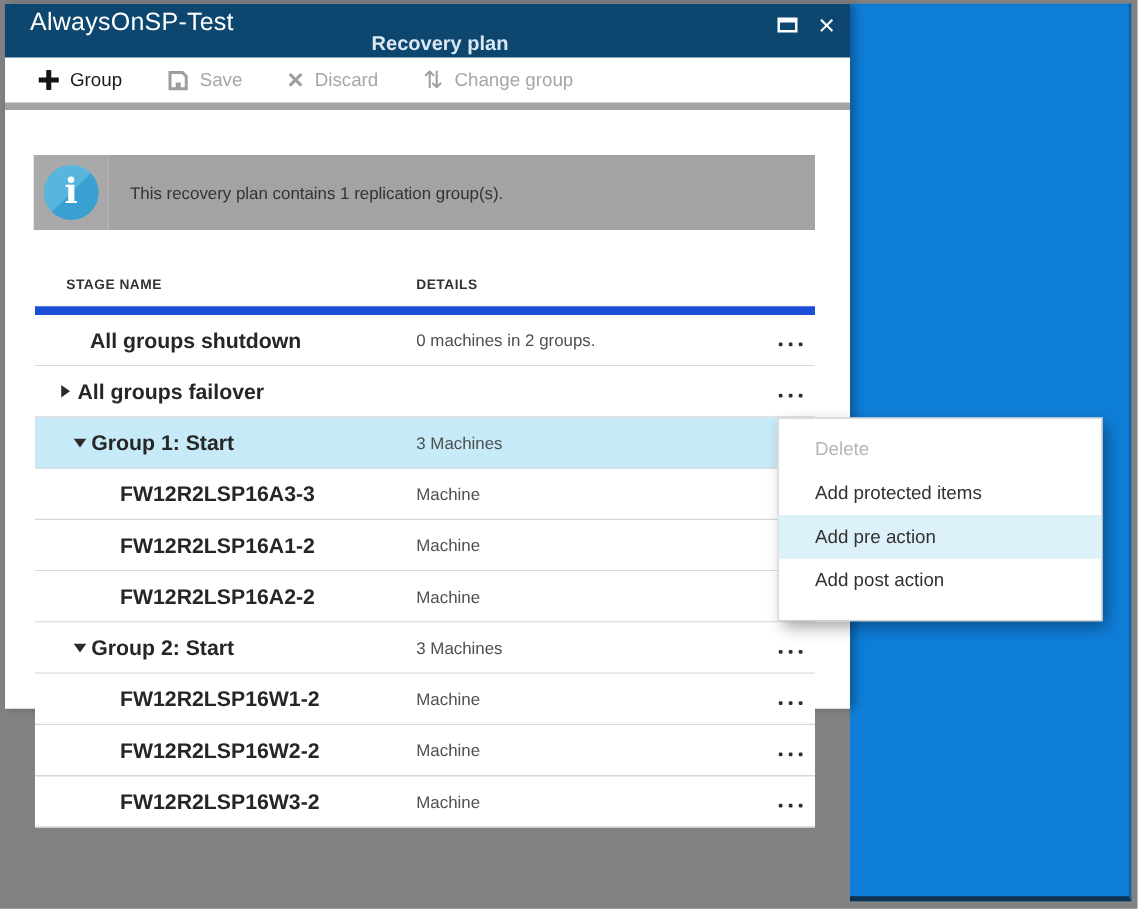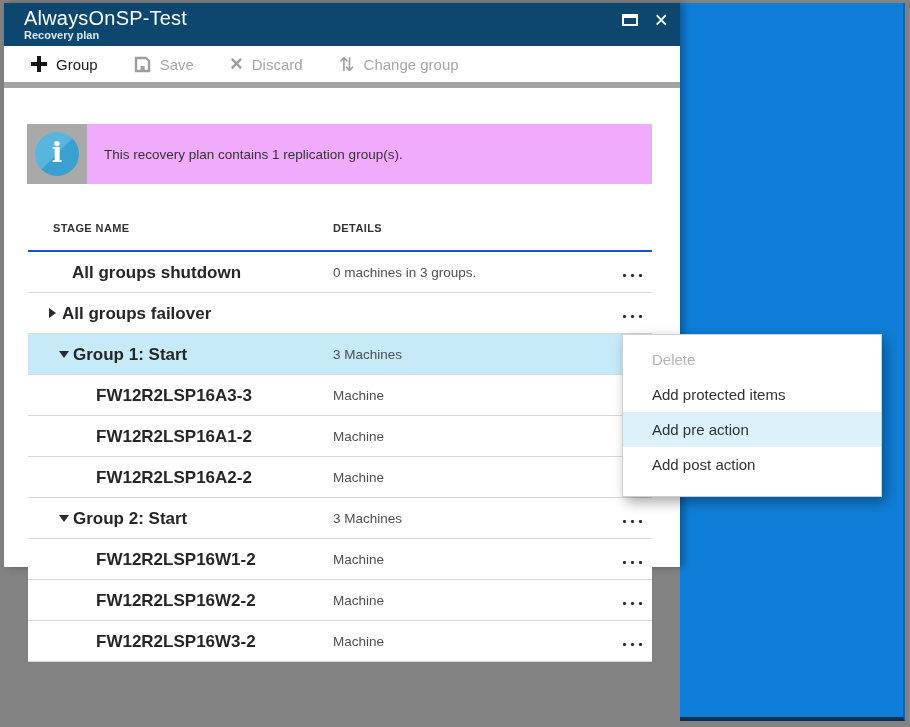--- a/index.html
+++ b/index.html
@@ -29,21 +29,21 @@
     position:absolute;left:4px;top:3px;width:676px;height:564px;
     background:#fff;z-index:1;
     box-shadow:4px 0 7px rgba(0,0,0,.30);
   }
   
   .blade-header{
     position:relative;height:43px;background:var(--header-bar,#0d466e);
     color:#fff;padding:4px 0 0 20px;
   }
   .blade-title{font-size:20px;font-weight:400;letter-spacing:.2px;line-height:22px;}
-  .blade-subtitle{font-size:11px;font-weight:600;color:#dce8f2;line-height:13px;}
+  .blade-subtitle{font-size:16px;font-weight:600;color:#dce8f2;line-height:13px;text-align:center;}
   .window-controls{
     position:absolute;right:12px;top:9px;display:flex;align-items:center;gap:17px;
   }
   .maximize-glyph{width:16px;height:12px;border:2px solid #fff;border-top-width:4px;}
   .close-glyph{font-size:23px;line-height:16px;color:#fff;font-weight:400;}
   
   .toolbar{
     height:42px;display:flex;align-items:center;gap:36px;
     padding-left:27px;border-bottom:6px solid #a3a3a3;background:#fff;
   }
@@ -61,26 +61,26 @@
     width:60px;height:60px;background:#a9a9a9;flex:0 0 60px;
     display:flex;align-items:center;justify-content:center;
   }
   .info-circle{
     width:44px;height:44px;border-radius:50%;
     background:linear-gradient(135deg,#58b5de 49%,var(--info-icon,#3aa0d2) 51%);
     display:flex;align-items:center;justify-content:center;
   }
   .info-i{font-family:"DejaVu Serif",serif;font-weight:700;font-size:28px;color:#fff;line-height:1;margin-top:-2px;}
   .banner-body{
-    flex:1;background:#f0abfc;display:flex;align-items:center;
+    flex:1;background:#a3a3a3;display:flex;align-items:center;
     padding-left:17px;font-size:13.5px;color:#333;
   }
   
   .stage-table{margin:20px 28px 0 24px;}
-  .thead{position:relative;height:48px;border-bottom:2px solid #1d4ed8;}
+  .thead{position:relative;height:48px;border-bottom:7px solid #1d4ed8;}
   .th{position:absolute;top:0;line-height:48px;font-size:11px;font-weight:700;color:#333;letter-spacing:.4px;}
   .th-stage{left:25px;}
   .th-details{left:305px;}
   .trow{position:relative;height:41px;border-bottom:1px solid #d8d8d8;background:#fff;}
   .trow.selected{background:var(--selected-row,#c7eaf8);}
   .row-name{
     position:absolute;top:0;line-height:41px;
     font-size:17px;font-weight:600;color:#262626;white-space:nowrap;
   }
   .row-details{
@@ -167,21 +167,21 @@
   </div>
 
   <div class="stage-table">
     <div class="thead">
       <span class="th th-stage">STAGE NAME</span>
       <span class="th th-details">DETAILS</span>
     </div>
 
     <div class="trow indent-noexp">
       <span class="row-name">All groups shutdown</span>
-      <span class="row-details">0 machines in 3 groups.</span>
+      <span class="row-details">0 machines in 2 groups.</span>
       <span class="ellipsis">
           <i></i>
           <i></i>
           <i></i>
         </span>
     </div>
 
     <div class="trow indent-top">
       <span class="expander collapsed"></span>
       <span class="row-name">All groups failover</span>

